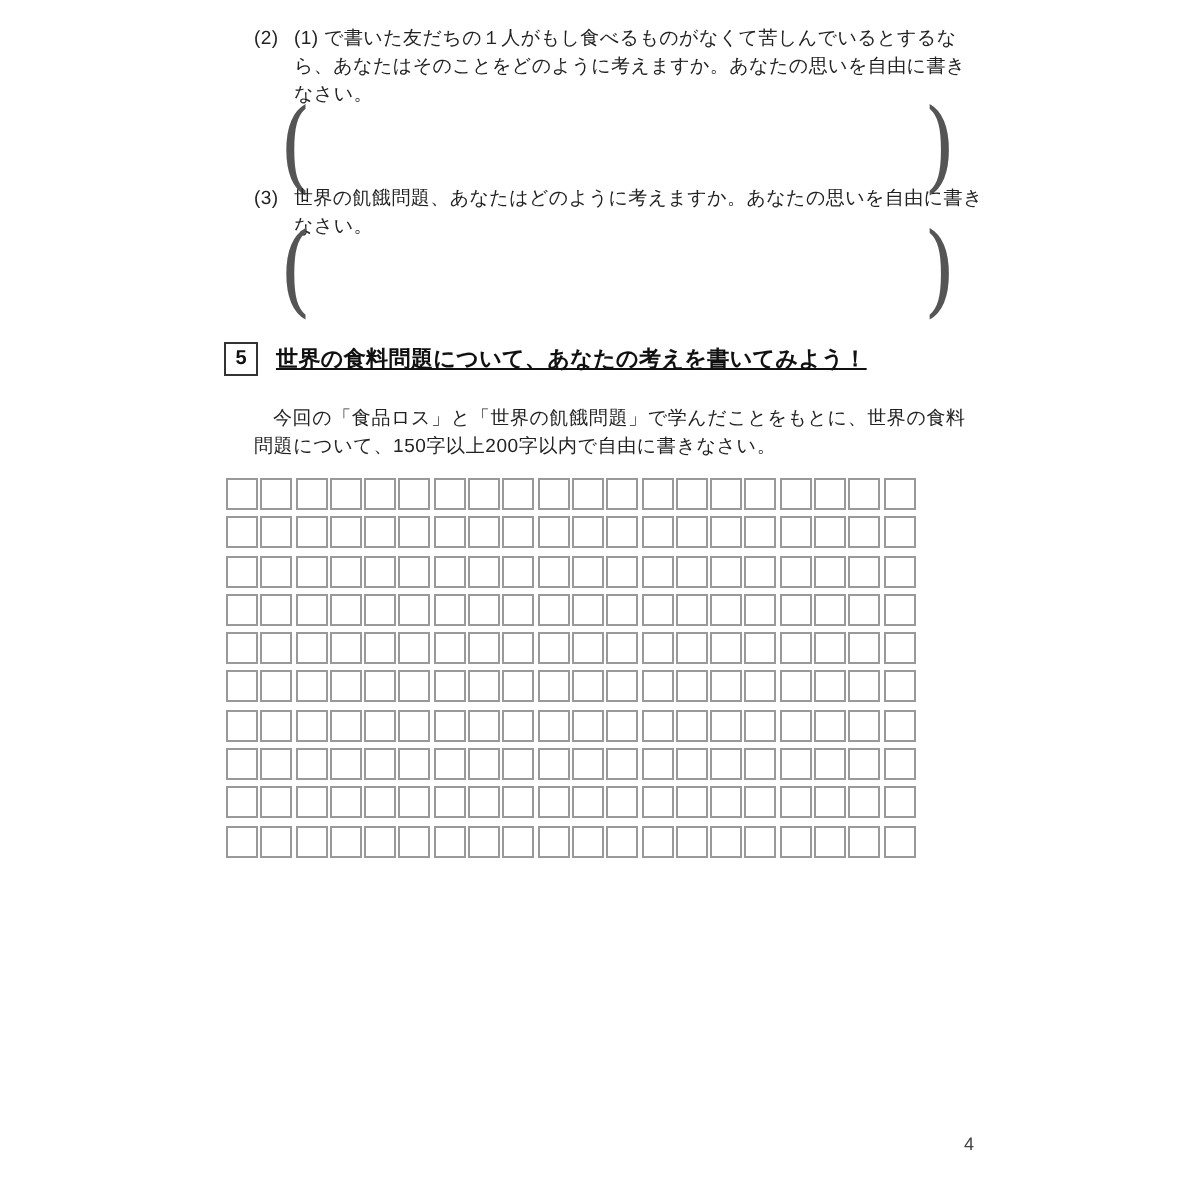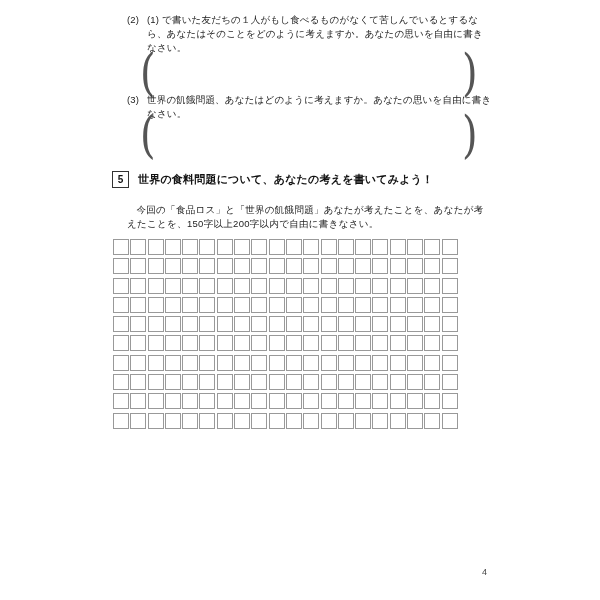--- a/index.html
+++ b/index.html
@@ -71,20 +71,21 @@
     justify-content: center;
     font-size: 10px;
     font-weight: bold;
     color: #111;
   }
   .section-title {
     font-size: 11px;
     font-weight: bold;
     color: #111;
     letter-spacing: 0.2px;
+    text-decoration: underline;
   }
   .instruction {
     position: absolute;
     top: 203px;
     left: 127px;
     width: 362px;
     font-size: 9.5px;
     line-height: 13.5px;
     letter-spacing: 0.3px;
     text-indent: 1em;
@@ -135,21 +136,21 @@
   <div class="answer-parens paren2">
     <span class="paren">(</span>
     <span class="paren">)</span>
   </div>
 
   <div class="section-header">
     <div class="section-number-box">5</div>
     <div class="section-title">世界の食料問題について、あなたの考えを書いてみよう！</div>
   </div>
 
-  <p class="instruction">今回の「食品ロス」と「世界の飢餓問題」あなたが考えたことを、あなたが考えたことを、150字以上200字以内で自由に書きなさい。</p>
+  <p class="instruction">今回の「食品ロス」と「世界の飢餓問題」で学んだことをもとに、世界の食料問題について、150字以上200字以内で自由に書きなさい。</p>
 
   <div class="answer-grid" style="grid-template-columns: repeat(20, 14px);">
       <div class="cell"></div>
       <div class="cell"></div>
       <div class="cell"></div>
       <div class="cell"></div>
       <div class="cell"></div>
       <div class="cell"></div>
       <div class="cell"></div>
       <div class="cell"></div>

